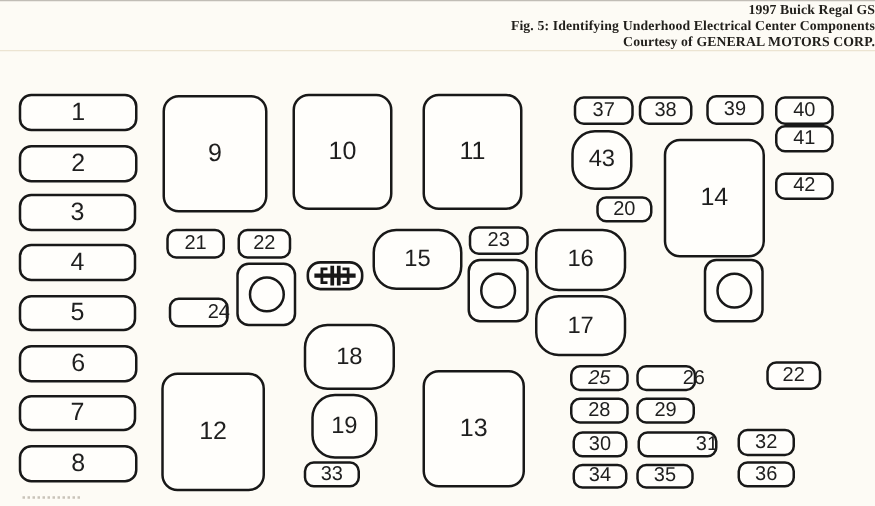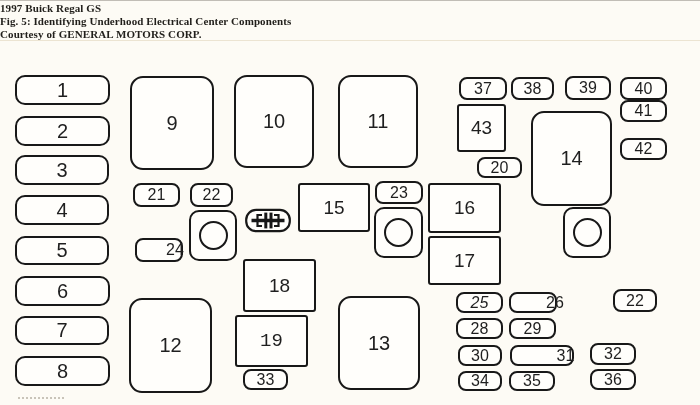--- a/index.html
+++ b/index.html
@@ -15,21 +15,21 @@
     background:var(--bg);
     overflow:hidden;
     font-family:"Liberation Serif",serif;
   }
   .top-edge{
     position:absolute;left:0;top:0;width:700px;height:1px;
     background:#8f8b82;opacity:.55;
   }
   .hdr-line{
     position:absolute;left:0;width:700px;
-    text-align:left;font-weight:bold;
+    text-align:right;font-weight:bold;
     font-size:11px;line-height:12px;color:#211f1b;
     letter-spacing:.1px;
   }
   .hdr-1{top:2px;}
   .hdr-2{top:15px;}
   .hdr-3{top:28px;}
   .hdr-sep{
     position:absolute;left:0;top:40px;width:700px;height:1px;
     background:#ece4d2;
   }
@@ -38,21 +38,21 @@
     box-sizing:border-box;
     border:2px solid var(--line);
     border-radius:9px;
     background:var(--fill);
     display:flex;align-items:center;justify-content:center;
     font-family:"Liberation Sans",sans-serif;
     color:var(--text);
   }
   .cbox.row{border-radius:10px;font-size:20px;}
   .cbox.lg{border-radius:13px;font-size:20px;}
-  .cbox.md{border-radius:3px;font-size:19px;}
+  .cbox.md{border-radius:19px;font-size:19px;}
   .cbox.sm{border-radius:8px;font-size:16px;}
   .relay{
     position:absolute;
     box-sizing:border-box;
     border:2px solid var(--line);
     border-radius:10px;
     background:var(--fill);
     display:flex;align-items:center;justify-content:center;
   }
   .relay .circ{
@@ -139,21 +139,21 @@
       </div>
       <div class="cbox md" style="left: 428px; top: 183px; width: 73px; height: 50px;">
         <span>16</span>
       </div>
       <div class="cbox md" style="left: 428px; top: 236px; width: 73px; height: 49px;">
         <span>17</span>
       </div>
       <div class="cbox md" style="left: 243px; top: 259px; width: 73px; height: 53px;">
         <span>18</span>
       </div>
-      <div class="cbox md" style="left: 235px; top: 315px; width: 73px; height: 52px; font-family: Liberation Mono, monospace;">
+      <div class="cbox md" style="left: 249px; top: 315px; width: 53px; height: 52px;">
         <span>19</span>
       </div>
       <div class="cbox sm" style="left: 477px; top: 157px; width: 45px; height: 21px;">
         <span>20</span>
       </div>
       <div class="cbox sm" style="left: 133px; top: 183px; width: 47px; height: 24px;">
         <span>21</span>
       </div>
       <div class="cbox sm" style="left: 190px; top: 183px; width: 43px; height: 24px;">
         <span>22</span>

